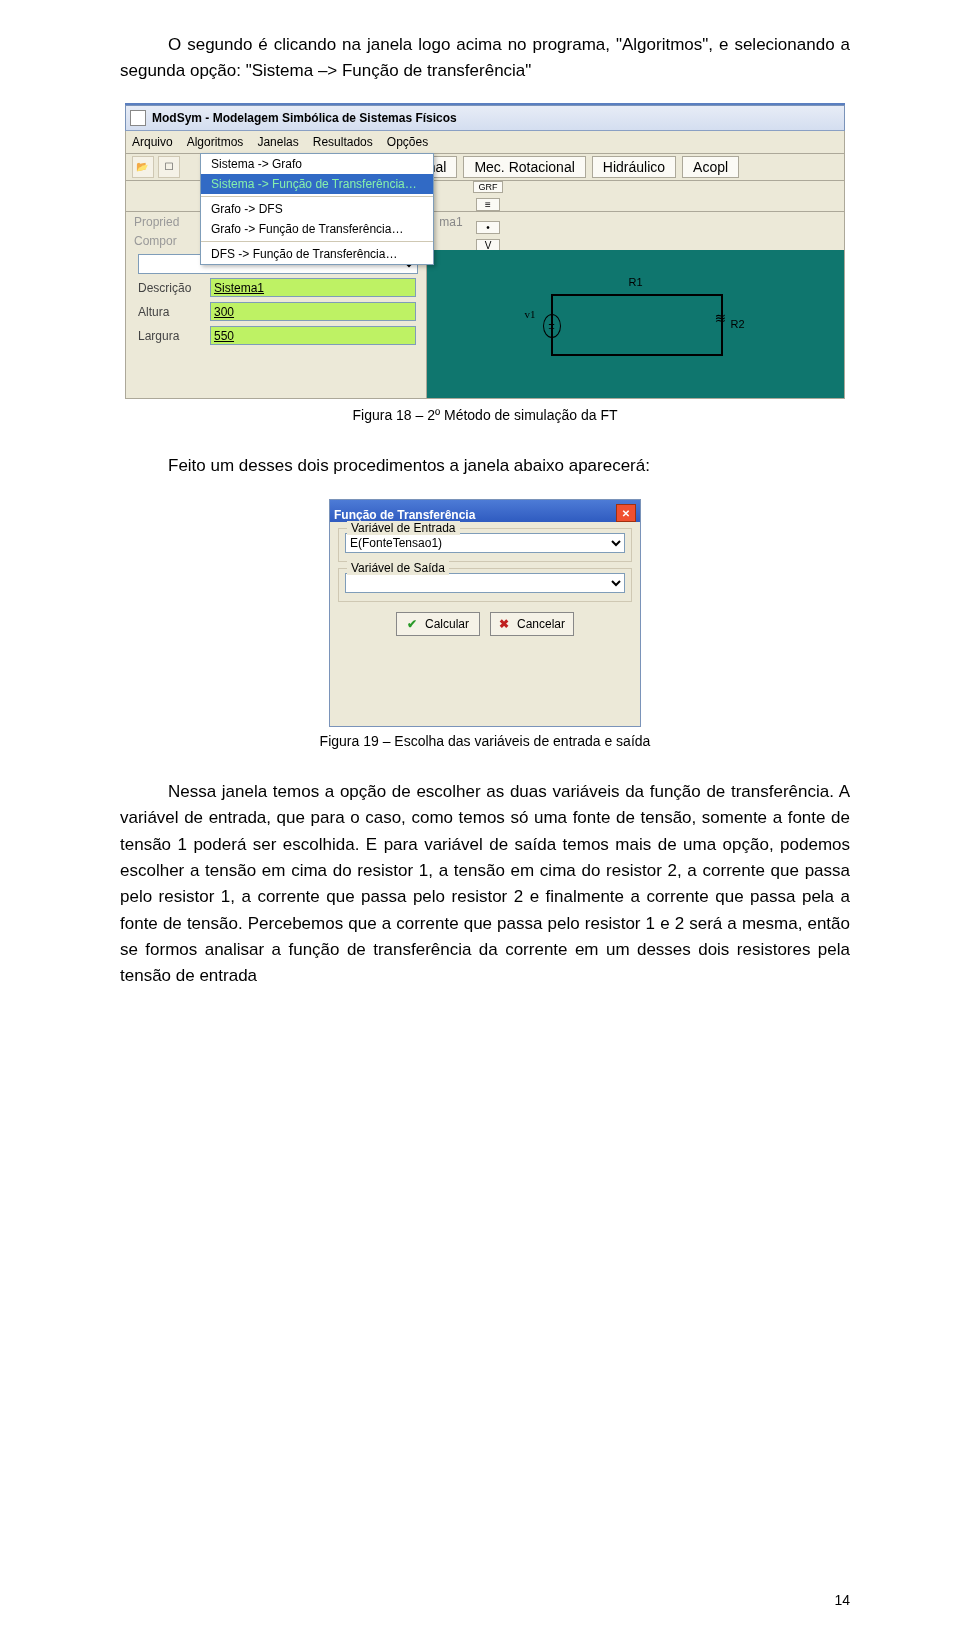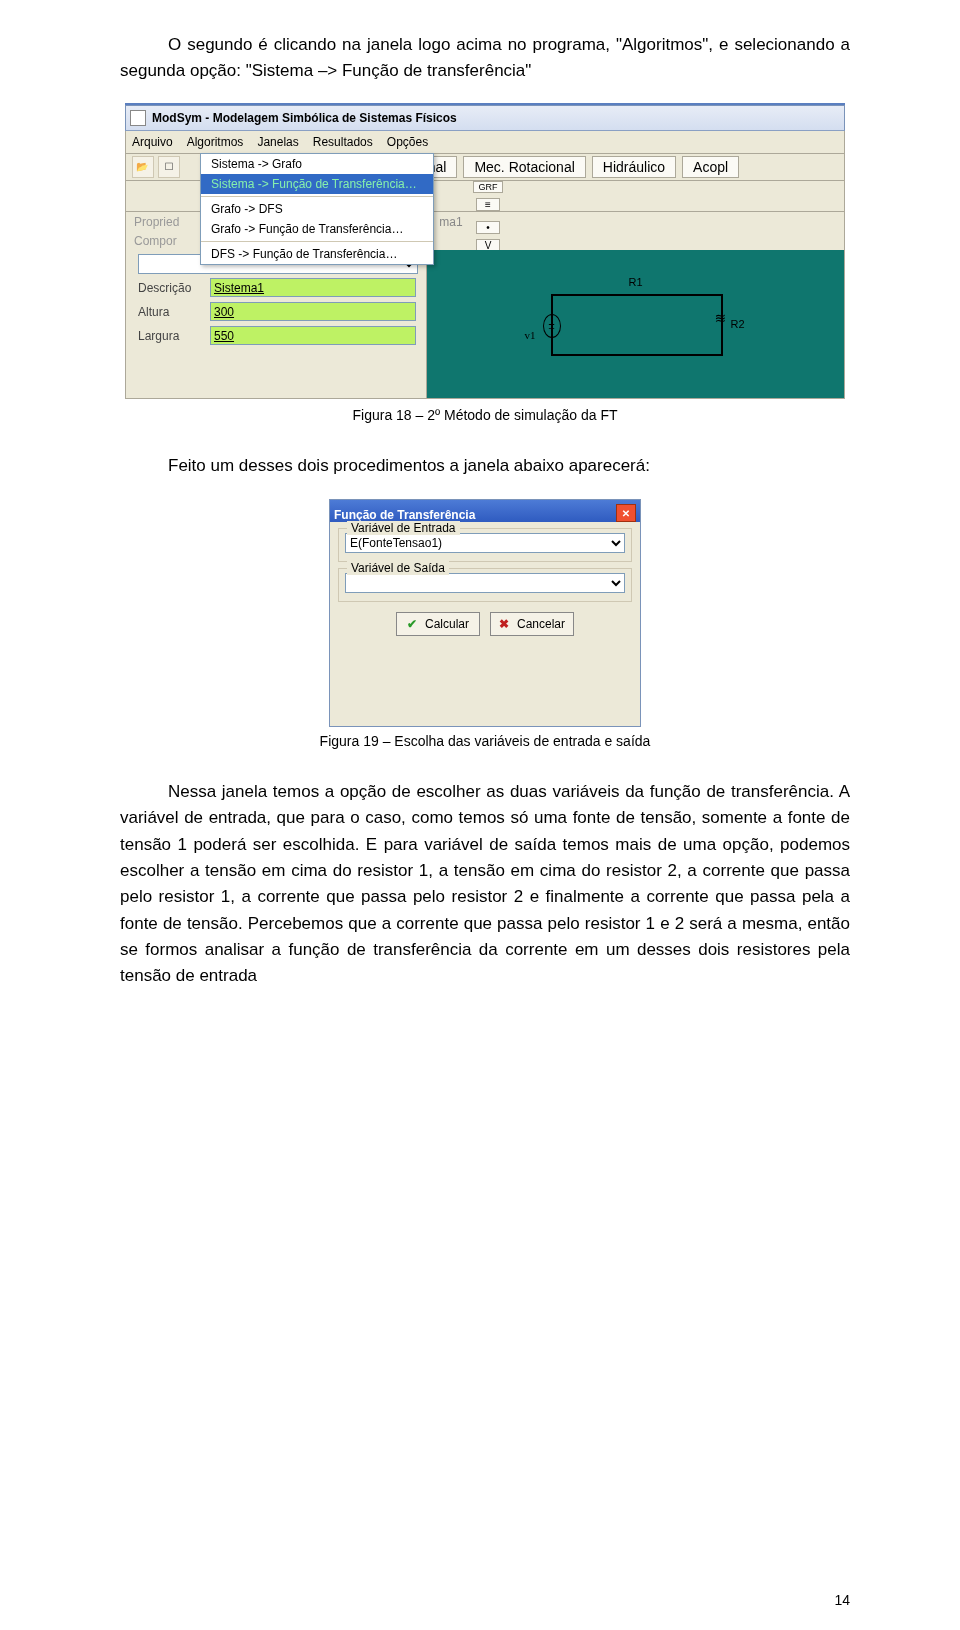--- a/index.html
+++ b/index.html
@@ -142,21 +142,21 @@
       <div class="canvas">
         <div class="circuit">
 
           <div class="wire" style="top:20px;left:20px;width:170px;height:2px;"></div>
           <div class="wire" style="top:80px;left:20px;width:170px;height:2px;"></div>
           <div class="wire" style="top:20px;left:20px;width:2px;height:62px;"></div>
           <div class="wire" style="top:20px;left:190px;width:2px;height:62px;"></div>
 
           <span class="rlabel" style="top:2px;left:98px;">R1</span>
           <span class="rlabel" style="top:44px;left:200px;">R2</span>
-          <span class="rlabel" style="top:55px;left:-6px;font-family:Liberation Serif, serif;">v1</span>
+          <span class="rlabel" style="top:34px;left:-6px;font-family:Liberation Serif, serif;">v1</span>
 
           <div class="rlabel" style="top:40px;left:12px;width:16px;height:22px;border:1px solid #000;border-radius:50%;text-align:center;line-height:20px;">±</div>
 
           <div class="rlabel" style="top:36px;left:184px;font-size:14px;letter-spacing:-2px;">≋</div>
         </div>
       </div>
     </div>
   </div>
 
   <div class="caption">Figura 18 – 2º Método de simulação da FT</div>

